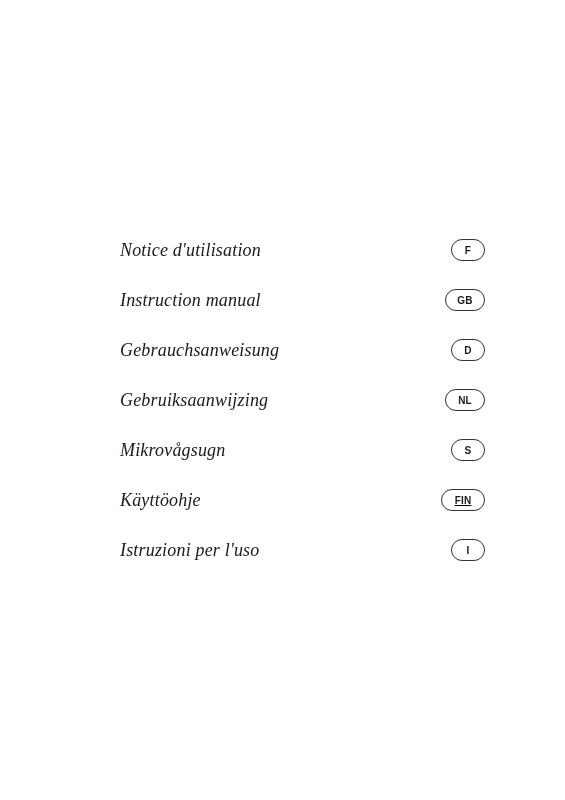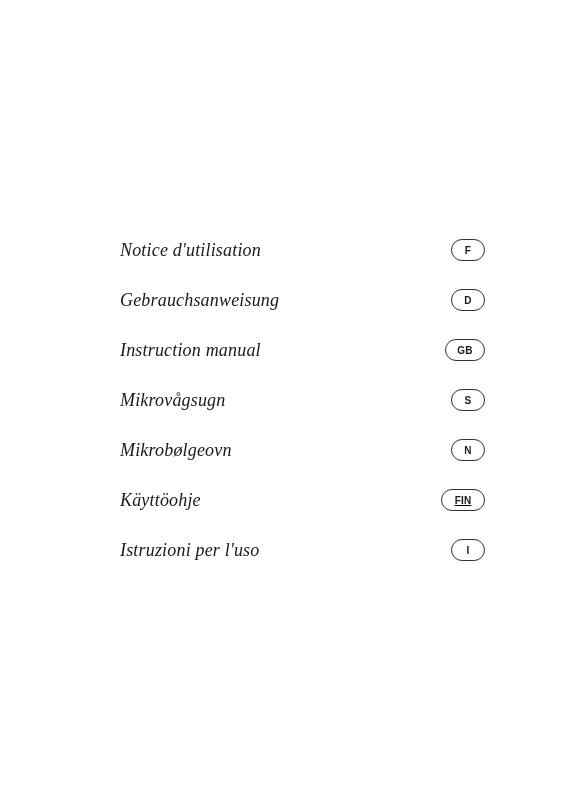--- a/index.html
+++ b/index.html
@@ -88,41 +88,41 @@
 
 <div class="page">
   <div class="manual-list">
   <div class="manual-item">
         <span class="manual-label">Notice d'utilisation</span>
         <div class="language-badge">
           <span>F</span>
         </div>
       </div>
       <div class="manual-item">
+        <span class="manual-label">Instruction manual</span>
+        <div class="language-badge badge-wide">
+          <span>GB</span>
+        </div>
+      </div>
+      <div class="manual-item">
         <span class="manual-label">Gebrauchsanweisung</span>
         <div class="language-badge">
           <span>D</span>
         </div>
       </div>
       <div class="manual-item">
-        <span class="manual-label">Instruction manual</span>
+        <span class="manual-label">Gebruiksaanwijzing</span>
         <div class="language-badge badge-wide">
-          <span>GB</span>
+          <span>NL</span>
         </div>
       </div>
       <div class="manual-item">
         <span class="manual-label">Mikrovågsugn</span>
         <div class="language-badge">
           <span>S</span>
-        </div>
-      </div>
-      <div class="manual-item">
-        <span class="manual-label">Mikrobølgeovn</span>
-        <div class="language-badge">
-          <span>N</span>
         </div>
       </div>
       <div class="manual-item">
         <span class="manual-label">Käyttöohje</span>
         <div class="language-badge badge-wider">
           <span>FIN</span>
         </div>
       </div>
       <div class="manual-item">
         <span class="manual-label">Istruzioni per l'uso</span>

